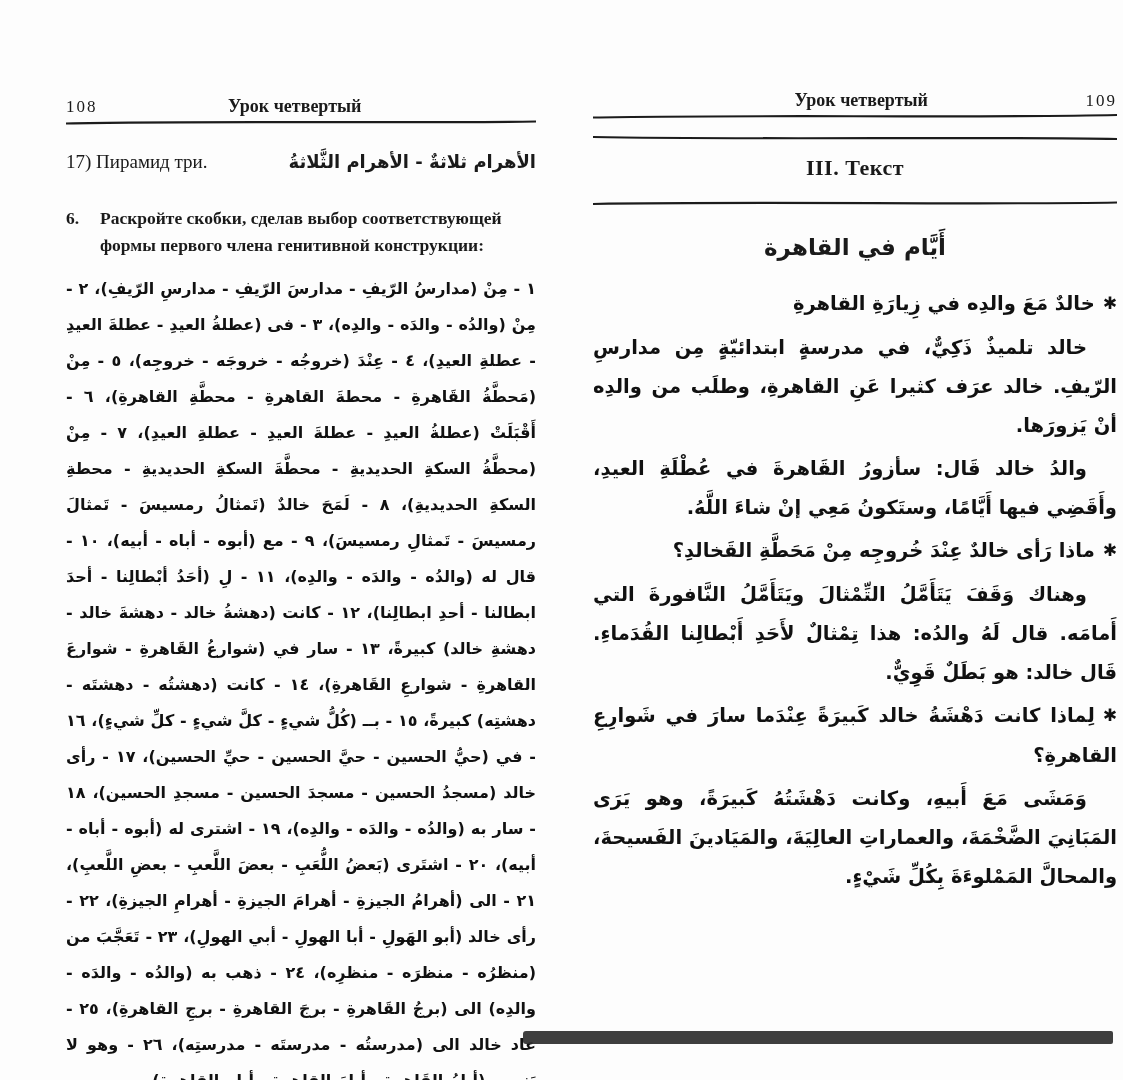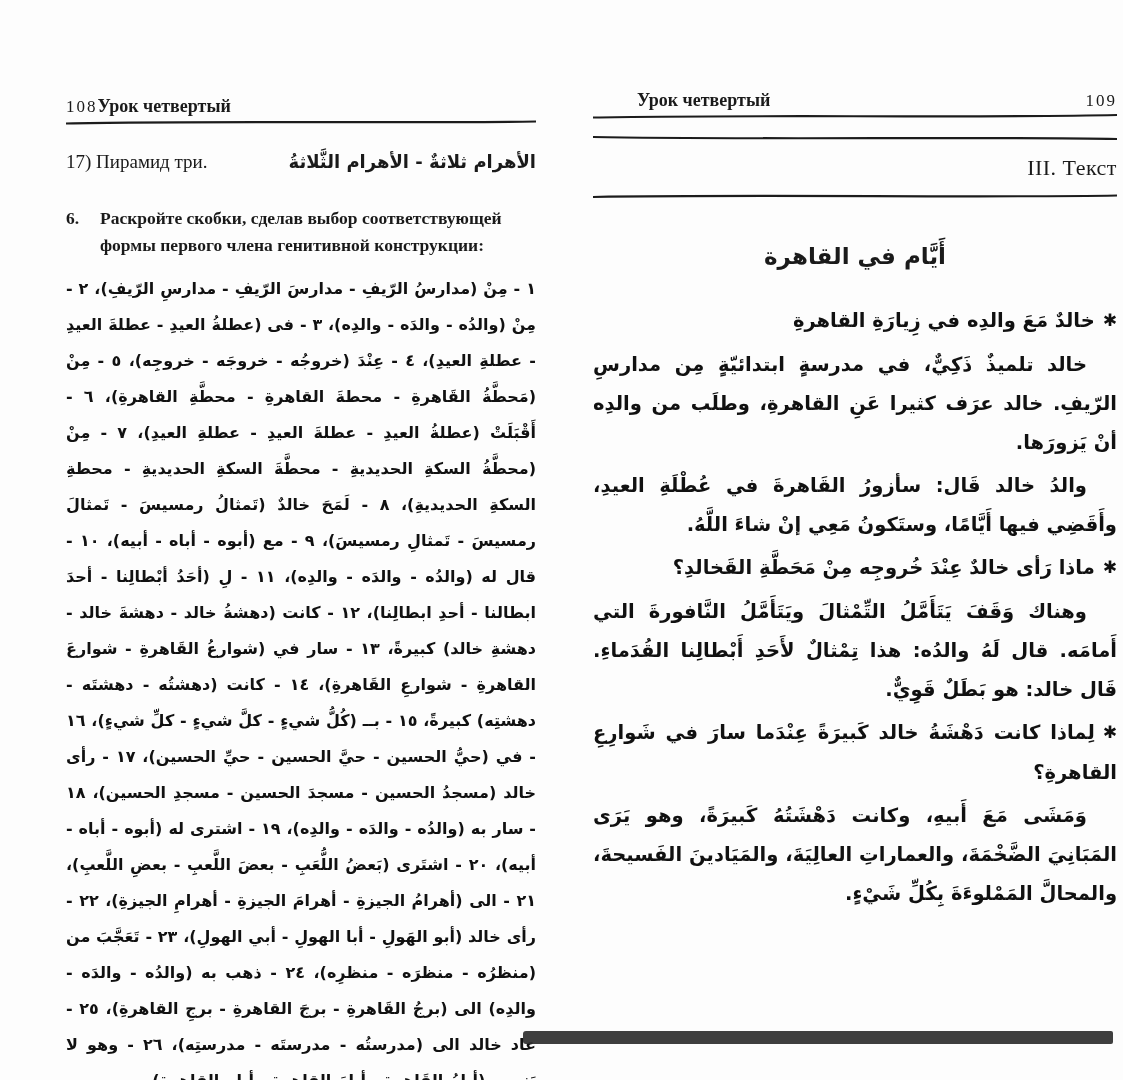--- a/index.html
+++ b/index.html
@@ -24,21 +24,21 @@
     left: 593px; top: 90px;
     width: 524px;
   }
   .running-header {
     display: flex;
     align-items: baseline;
     font-weight: bold;
     font-size: 18px;
   }
   .running-header .pagenum { font-weight: normal; font-size: 17px; letter-spacing: 2px; }
-  .running-header .title { flex: 1; text-align: left; }
+  .running-header .title { flex: 1; text-align: center; }
   .rule { display: block; width: 100%; height: 6px; }
   .rule path { stroke: #1c1c1c; stroke-width: 2.2; fill: none; }
   .mt2 { margin-top: 2px; }
 
   .vocab-row {
     display: flex;
     justify-content: space-between;
     align-items: baseline;
     margin-top: 26px;
   }
@@ -64,35 +64,35 @@
     text-align: justify;
     font-family: "DejaVu Sans", sans-serif;
     font-weight: bold;
     font-size: 16px;
     line-height: 36px;
     color: #111;
   }
 
   
   .section-heading {
-    text-align: right;
-    font-weight: normal;
+    text-align: center;
+    font-weight: bold;
     font-size: 22px;
-    margin: 14px 0 12px 0;
+    margin: 14px 0 19px 0;
     letter-spacing: 0.5px;
   }
   .arabic-title {
     text-align: center;
     direction: rtl;
     font-family: "DejaVu Sans", sans-serif;
     font-weight: bold;
     font-size: 23px;
-    margin-top: 44px;
+    margin-top: 28px;
   }
-  .text-body { margin-top: 32px; }
+  .text-body { margin-top: 24px; }
   .text-body p {
     direction: rtl;
     text-align: justify;
     font-family: "DejaVu Sans", sans-serif;
     font-weight: bold;
     font-size: 19.5px;
     line-height: 39px;
     color: #111;
     margin-top: 4px;
   }

